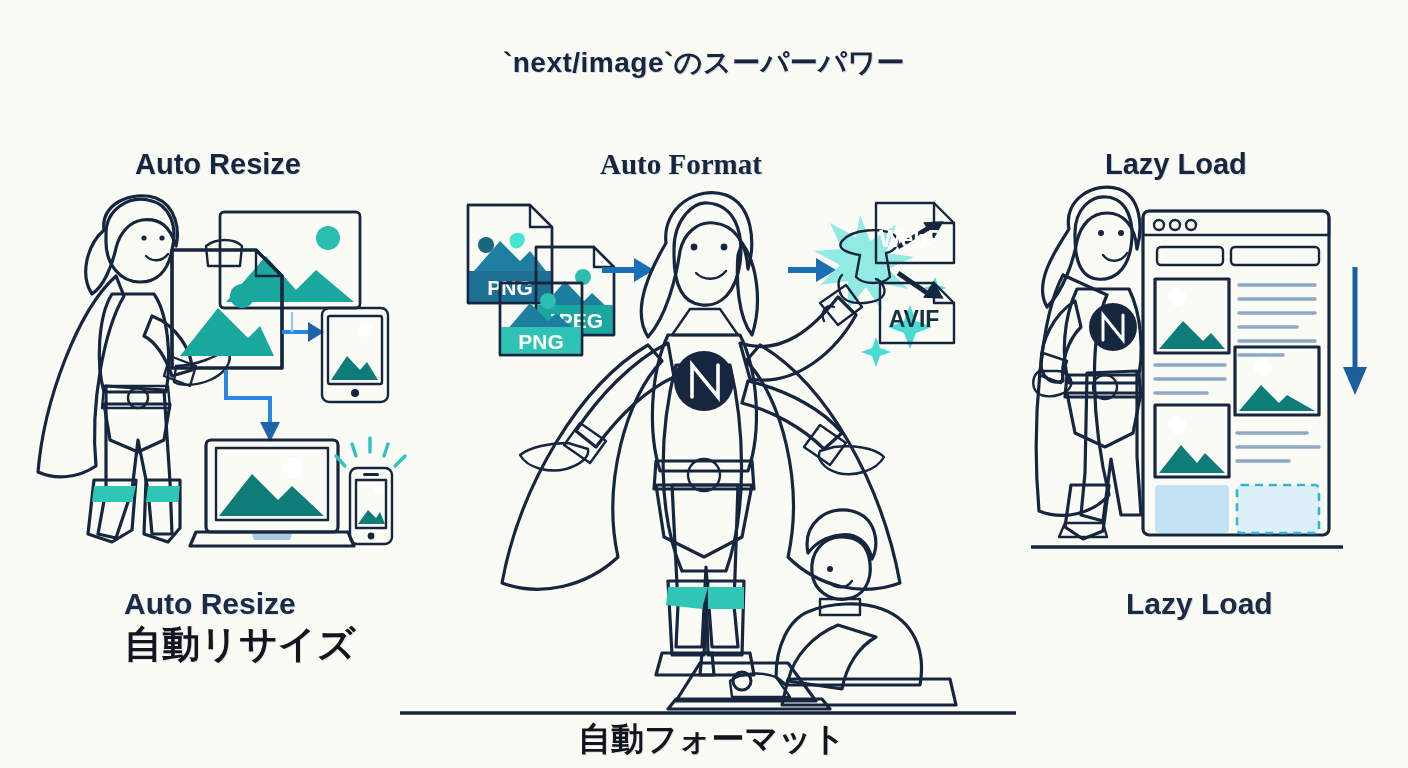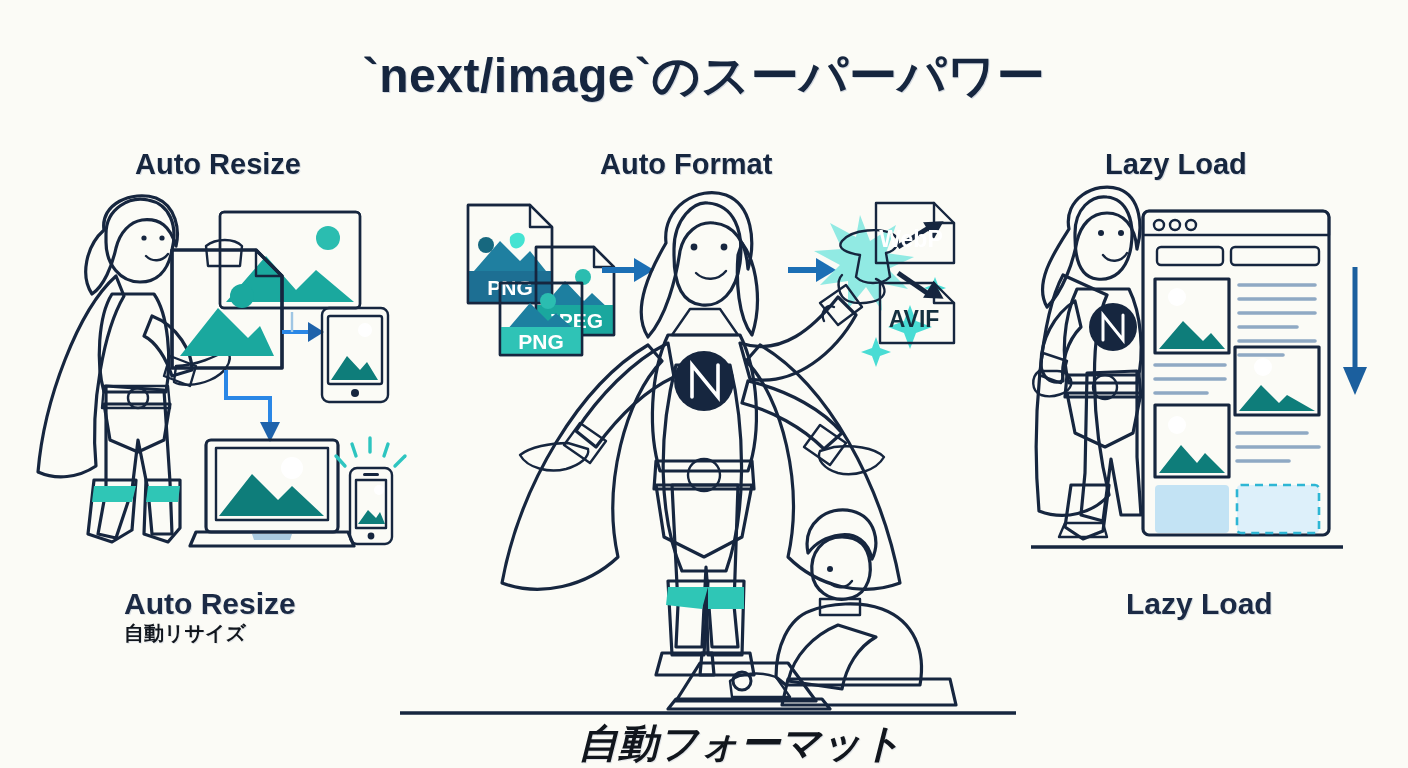--- a/index.html
+++ b/index.html
@@ -7,40 +7,40 @@
     width:1408px;height:768px;overflow:hidden;
     background:#fbfbf6;
     font-family:"Liberation Sans","DejaVu Sans",sans-serif;
     position:relative;
   }
   .stage{position:absolute;inset:0;}
 
   
   .page-title{
     position:absolute;left:0;top:44px;width:1408px;text-align:center;
-    font-size:48px;font-weight:bold;color:#16263f;letter-spacing:.5px;
+    font-size:28px;font-weight:bold;color:#16263f;letter-spacing:.5px;
     text-shadow:1px 1px 0 rgba(180,190,205,.55);
   }
   .col-head{
     position:absolute;font-size:29px;font-weight:bold;color:#16263f;
     text-shadow:1px 1px 0 rgba(180,190,205,.5);white-space:nowrap;
   }
   .h-left{left:135px;top:148px;}
-  .h-mid{left:600px;top:148px;}
+  .h-mid{left:600px;top:148px;font-family:Liberation Serif, serif;}
   .h-right{left:1105px;top:148px;}
 
   .cap{position:absolute;white-space:nowrap;}
   .cap .en{font-size:30px;font-weight:bold;color:#1b2a45;line-height:1.18;
            text-shadow:1px 1px 0 rgba(180,190,205,.45);}
-  .cap .jp{font-size:20px;font-weight:bold;color:#11161d;line-height:1.25;
+  .cap .jp{font-size:38px;font-weight:bold;color:#11161d;line-height:1.25;
            text-shadow:1px 1px 0 rgba(180,190,205,.35);}
   .cap-left{left:124px;top:586px;}
   .cap-right{left:1126px;top:586px;}
   .cap-mid{left:578px;top:718px;}
-  .cap-mid .jp{font-size:40px;font-style:italic;}
+  .cap-mid .jp{font-size:33px;}
 
   
   svg{display:block;position:absolute;}
   .svg-left{left:20px;top:190px;}
   .svg-mid{left:390px;top:185px;}
   .svg-right{left:1025px;top:185px;}
 
   .ol{fill:none;stroke:#16263f;stroke-width:3.2;stroke-linecap:round;stroke-linejoin:round;}
   .ol-thin{fill:none;stroke:#16263f;stroke-width:2.4;stroke-linecap:round;stroke-linejoin:round;}
   .cardtxt{font-family:"Liberation Sans",sans-serif;font-weight:bold;}

